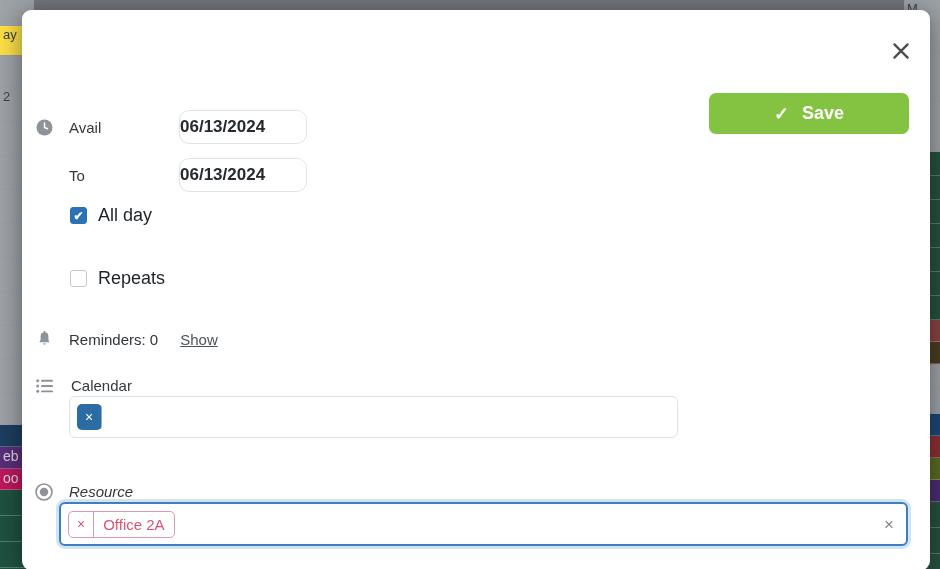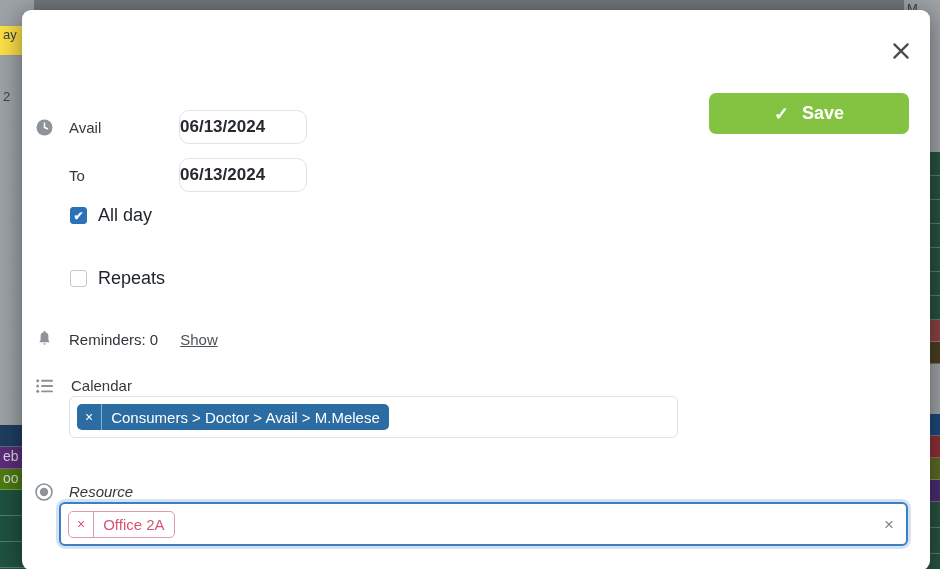--- a/index.html
+++ b/index.html
@@ -288,21 +288,21 @@
       <div class="bg-cell" style="height: 34px; background: rgb(158, 163, 167);"></div>
       <div class="bg-cell" style="height: 34px; background: rgb(158, 163, 167);"></div>
       <div class="bg-cell" style="height: 34px; background: rgb(158, 163, 167);"></div>
       <div class="bg-cell" style="height: 34px; background: rgb(158, 163, 167);"></div>
       <div class="bg-cell" style="height: 34px; background: rgb(158, 163, 167);"></div>
       <div class="bg-cell" style="height: 34px; background: rgb(158, 163, 167);"></div>
       <div class="bg-cell" style="height: 34px; background: rgb(158, 163, 167);"></div>
       <div class="bg-cell" style="height: 31px; background: rgb(158, 163, 167);"></div>
       <div class="bg-cell evt" style="height: 22px; background: rgb(30, 62, 96);"></div>
       <div class="bg-cell evt" style="height: 22px; background: rgb(91, 45, 122);">eb</div>
-      <div class="bg-cell evt" style="height: 21px; background: #4d7c0f;">oo</div>
+      <div class="bg-cell evt" style="height: 21px; background: #be185d;">oo</div>
       <div class="bg-cell evt" style="height: 26px; background: rgb(31, 82, 65);"></div>
       <div class="bg-cell evt" style="height: 26px; background: rgb(31, 82, 65);"></div>
       <div class="bg-cell evt" style="height: 26px; background: rgb(31, 82, 65);"></div>
       <div class="bg-cell evt" style="height: 26px; background: rgb(31, 82, 65);"></div>
     </div>
   <div class="bg-col right" id="bg-right">
       <div class="bg-cell" style="height: 52px; background: rgb(158, 163, 167);">M</div>
       <div class="bg-cell" style="height: 50px; background: rgb(158, 163, 167);">3</div>
       <div class="bg-cell" style="height: 50px; background: rgb(158, 163, 167);">7</div>
       <div class="bg-cell evt" style="height: 24px; background: rgb(39, 82, 63);"></div>
@@ -393,21 +393,20 @@
     </svg>
   </span>
 
   <div class="field-row" style="left:49px; top:365px; height:20px;">
     <span class="row-label">Calendar</span>
   </div>
 
   <div class="select-box" style="left:47px; top:386px; width:609px; height:42px;">
     <span class="tag solid" style="background: rgb(43, 108, 163);">
       <span class="tag-x">×</span>
-      <span class="tag-label">Consumers &gt; Doctor &gt; Avail &gt; M.Melese</span>
     </span>
   </div>
 
   <span class="gutter-icon" style="top:472px; height:20px;">
     <svg width="18" height="18" viewBox="0 0 18 18" aria-hidden="true">
       <circle cx="9" cy="9" r="8" fill="none" stroke="#8d9399" stroke-width="1.6"></circle>
       <circle cx="9" cy="9" r="4.2" fill="#8d9399"></circle>
     </svg>
   </span>
 

